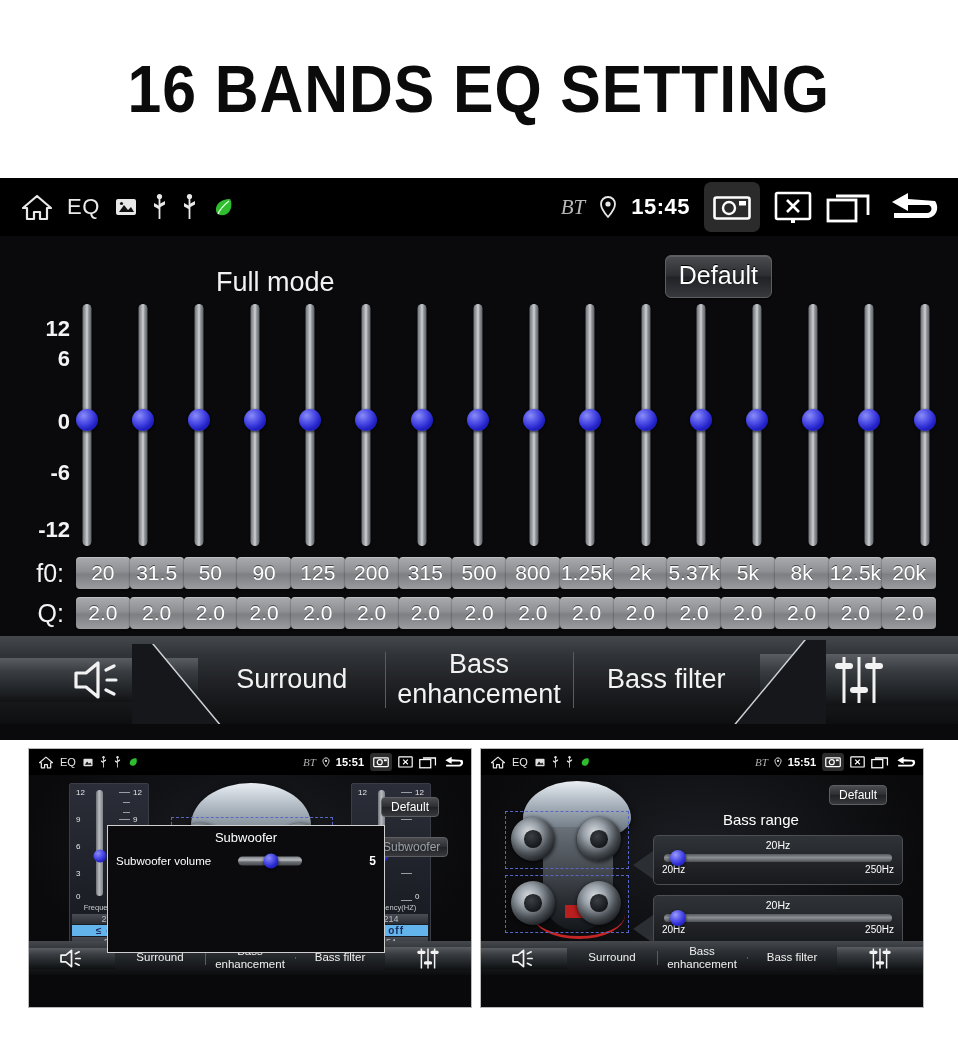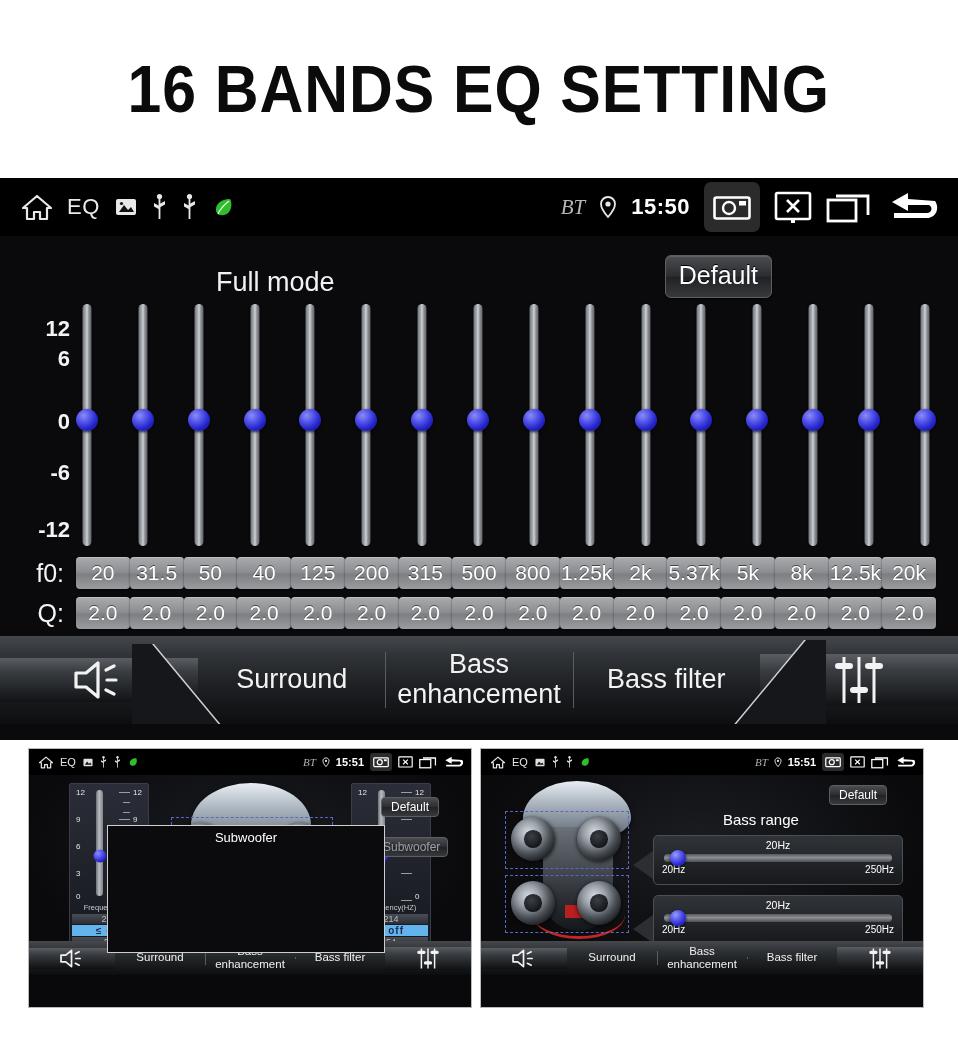--- a/index.html
+++ b/index.html
@@ -356,21 +356,21 @@
       </span>
     </div>
     <div class="sb-right">
       <span class="bt-logo">BT</span>
       <span class="ic">
         <svg width="18" height="25" viewBox="0 0 18 25">
             <path d="M9 2 C5 2 2 5 2 9 C2 14 9 22 9 22 C9 22 16 14 16 9 C16 5 13 2 9 2 Z" fill="none" stroke="#e8e8e8" stroke-width="1.8"></path>
             <circle cx="9" cy="9" r="2.6" fill="#e8e8e8"></circle>
           </svg>
       </span>
-      <span class="clock">15:50</span>
+      <span class="clock">15:45</span>
       <span class="cam-btn">
         <svg width="38" height="29" viewBox="0 0 38 29">
             <rect x="1.5" y="4.5" width="35" height="21" rx="2" fill="none" stroke="#fff" stroke-width="2.6"></rect>
             <circle cx="16" cy="15" r="6" fill="none" stroke="#fff" stroke-width="2.4"></circle>
             <rect x="26" y="8" width="7" height="4.5" fill="#fff"></rect>
           </svg>
       </span>
       <span class="ic">
         <svg width="38" height="33" viewBox="0 0 38 33">
             <rect x="2" y="2" width="34" height="26" rx="1.5" fill="none" stroke="#fff" stroke-width="2.6"></rect>
@@ -475,21 +475,21 @@
       </div>
   </div>
 
   <div class="val-rows">
     <div class="vrow">
       <div class="vrow-label">f0:</div>
       <div class="cells" id="f0cells">
           <div class="cell">20</div>
           <div class="cell">31.5</div>
           <div class="cell">50</div>
-          <div class="cell">40</div>
+          <div class="cell">90</div>
           <div class="cell">125</div>
           <div class="cell">200</div>
           <div class="cell">315</div>
           <div class="cell">500</div>
           <div class="cell">800</div>
           <div class="cell">1.25k</div>
           <div class="cell">2k</div>
           <div class="cell">5.37k</div>
           <div class="cell">5k</div>
           <div class="cell">8k</div>
@@ -706,20 +706,28 @@
         <div class="sp-val">214</div>
         <div class="sp-off">≤ off</div>
         <div class="sp-val">54</div>
       </div>
 
       <div class="t-default" style="left:352px;top:22px;">Default</div>
       <div class="t-sub" style="left:346px;top:62px;">Subwoofer</div>
 
       <div class="dialog" style="left:78px;top:50px;width:278px;height:128px;">
         <div class="dlg-title">Subwoofer</div>
+        <div class="dlg-row">
+          <span class="dlg-lab">Subwoofer volume</span>
+          <span class="hslider">
+            <span class="hs-track"></span>
+            <span class="hs-knob" style="left:52%;"></span>
+          </span>
+          <span class="dlg-val">5</span>
+        </div>
       </div>
 
       <div class="t-nav">
         <div class="t-nav-icon">
           <span class="ic">
               <svg width="28" height="21" viewBox="0 0 58 44">
                 <path d="M6 15 L16 15 L28 5 L28 39 L16 29 L6 29 Z" fill="none" stroke="#f2f2f2" stroke-width="3.6" stroke-linejoin="round"></path>
                 <path d="M36 12 L44 8 M37 22 L46 22 M36 32 L44 36" stroke="#f2f2f2" stroke-width="3.6" stroke-linecap="round"></path>
               </svg>
             </span>

